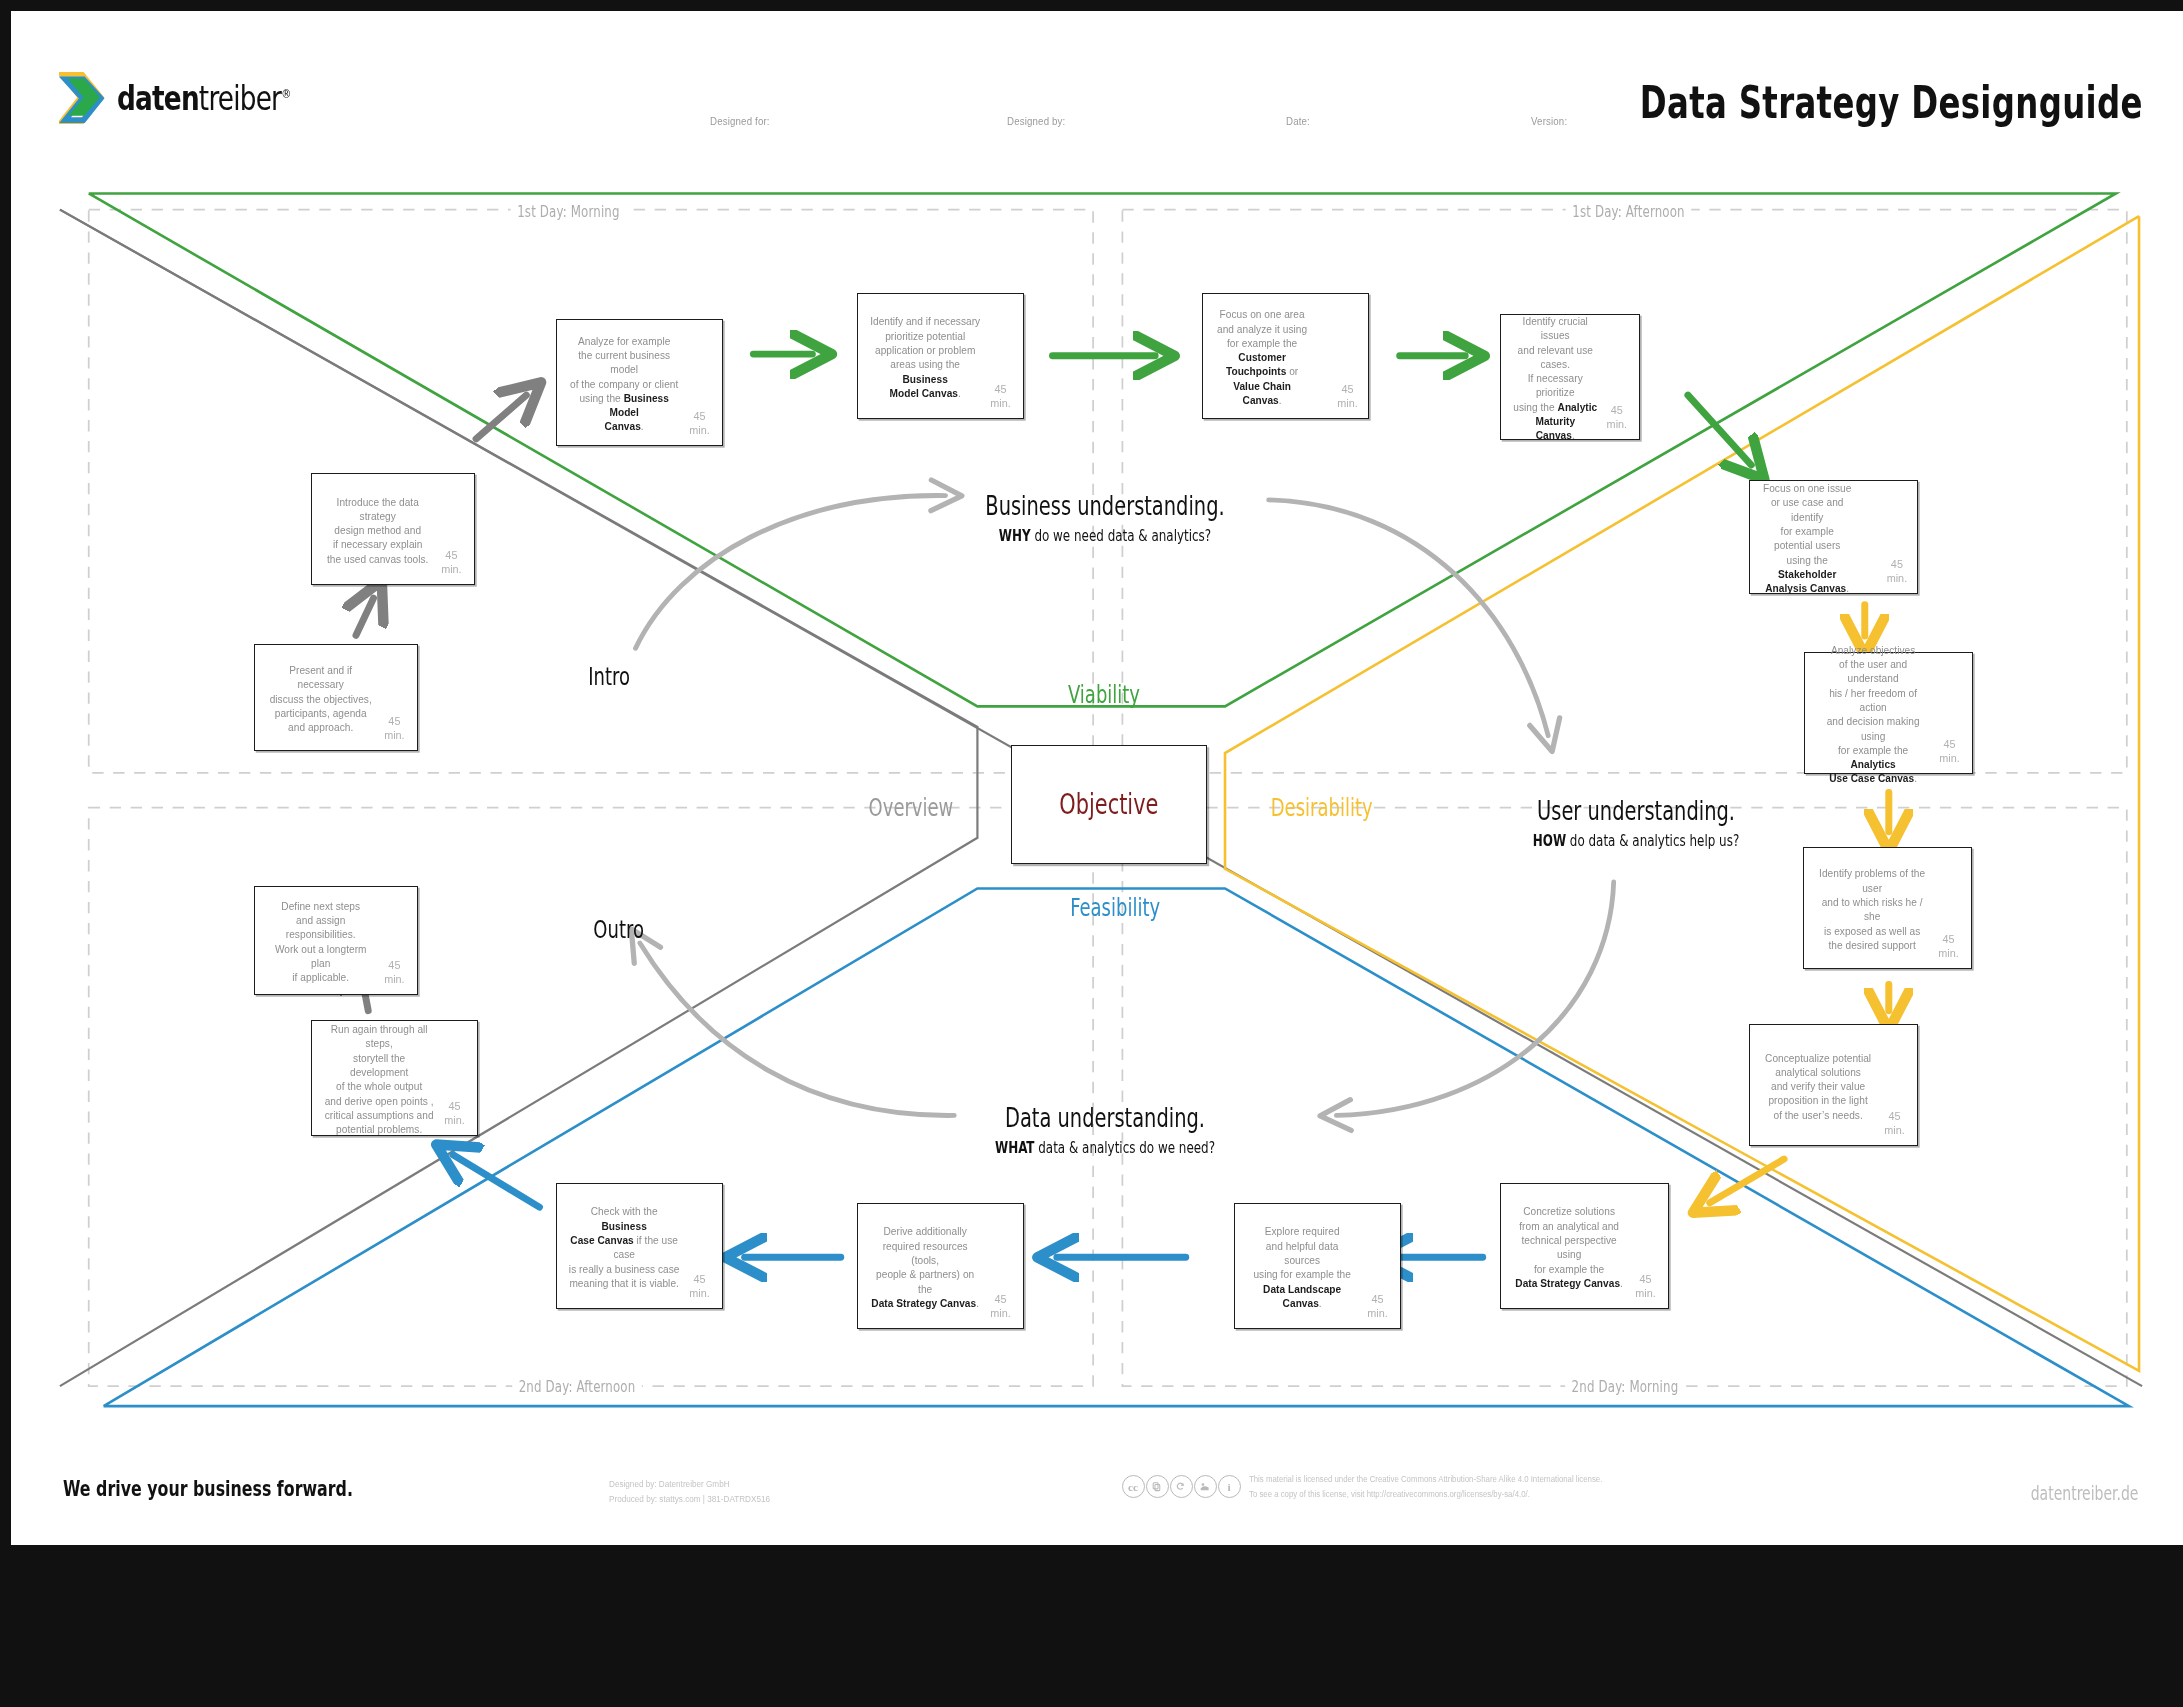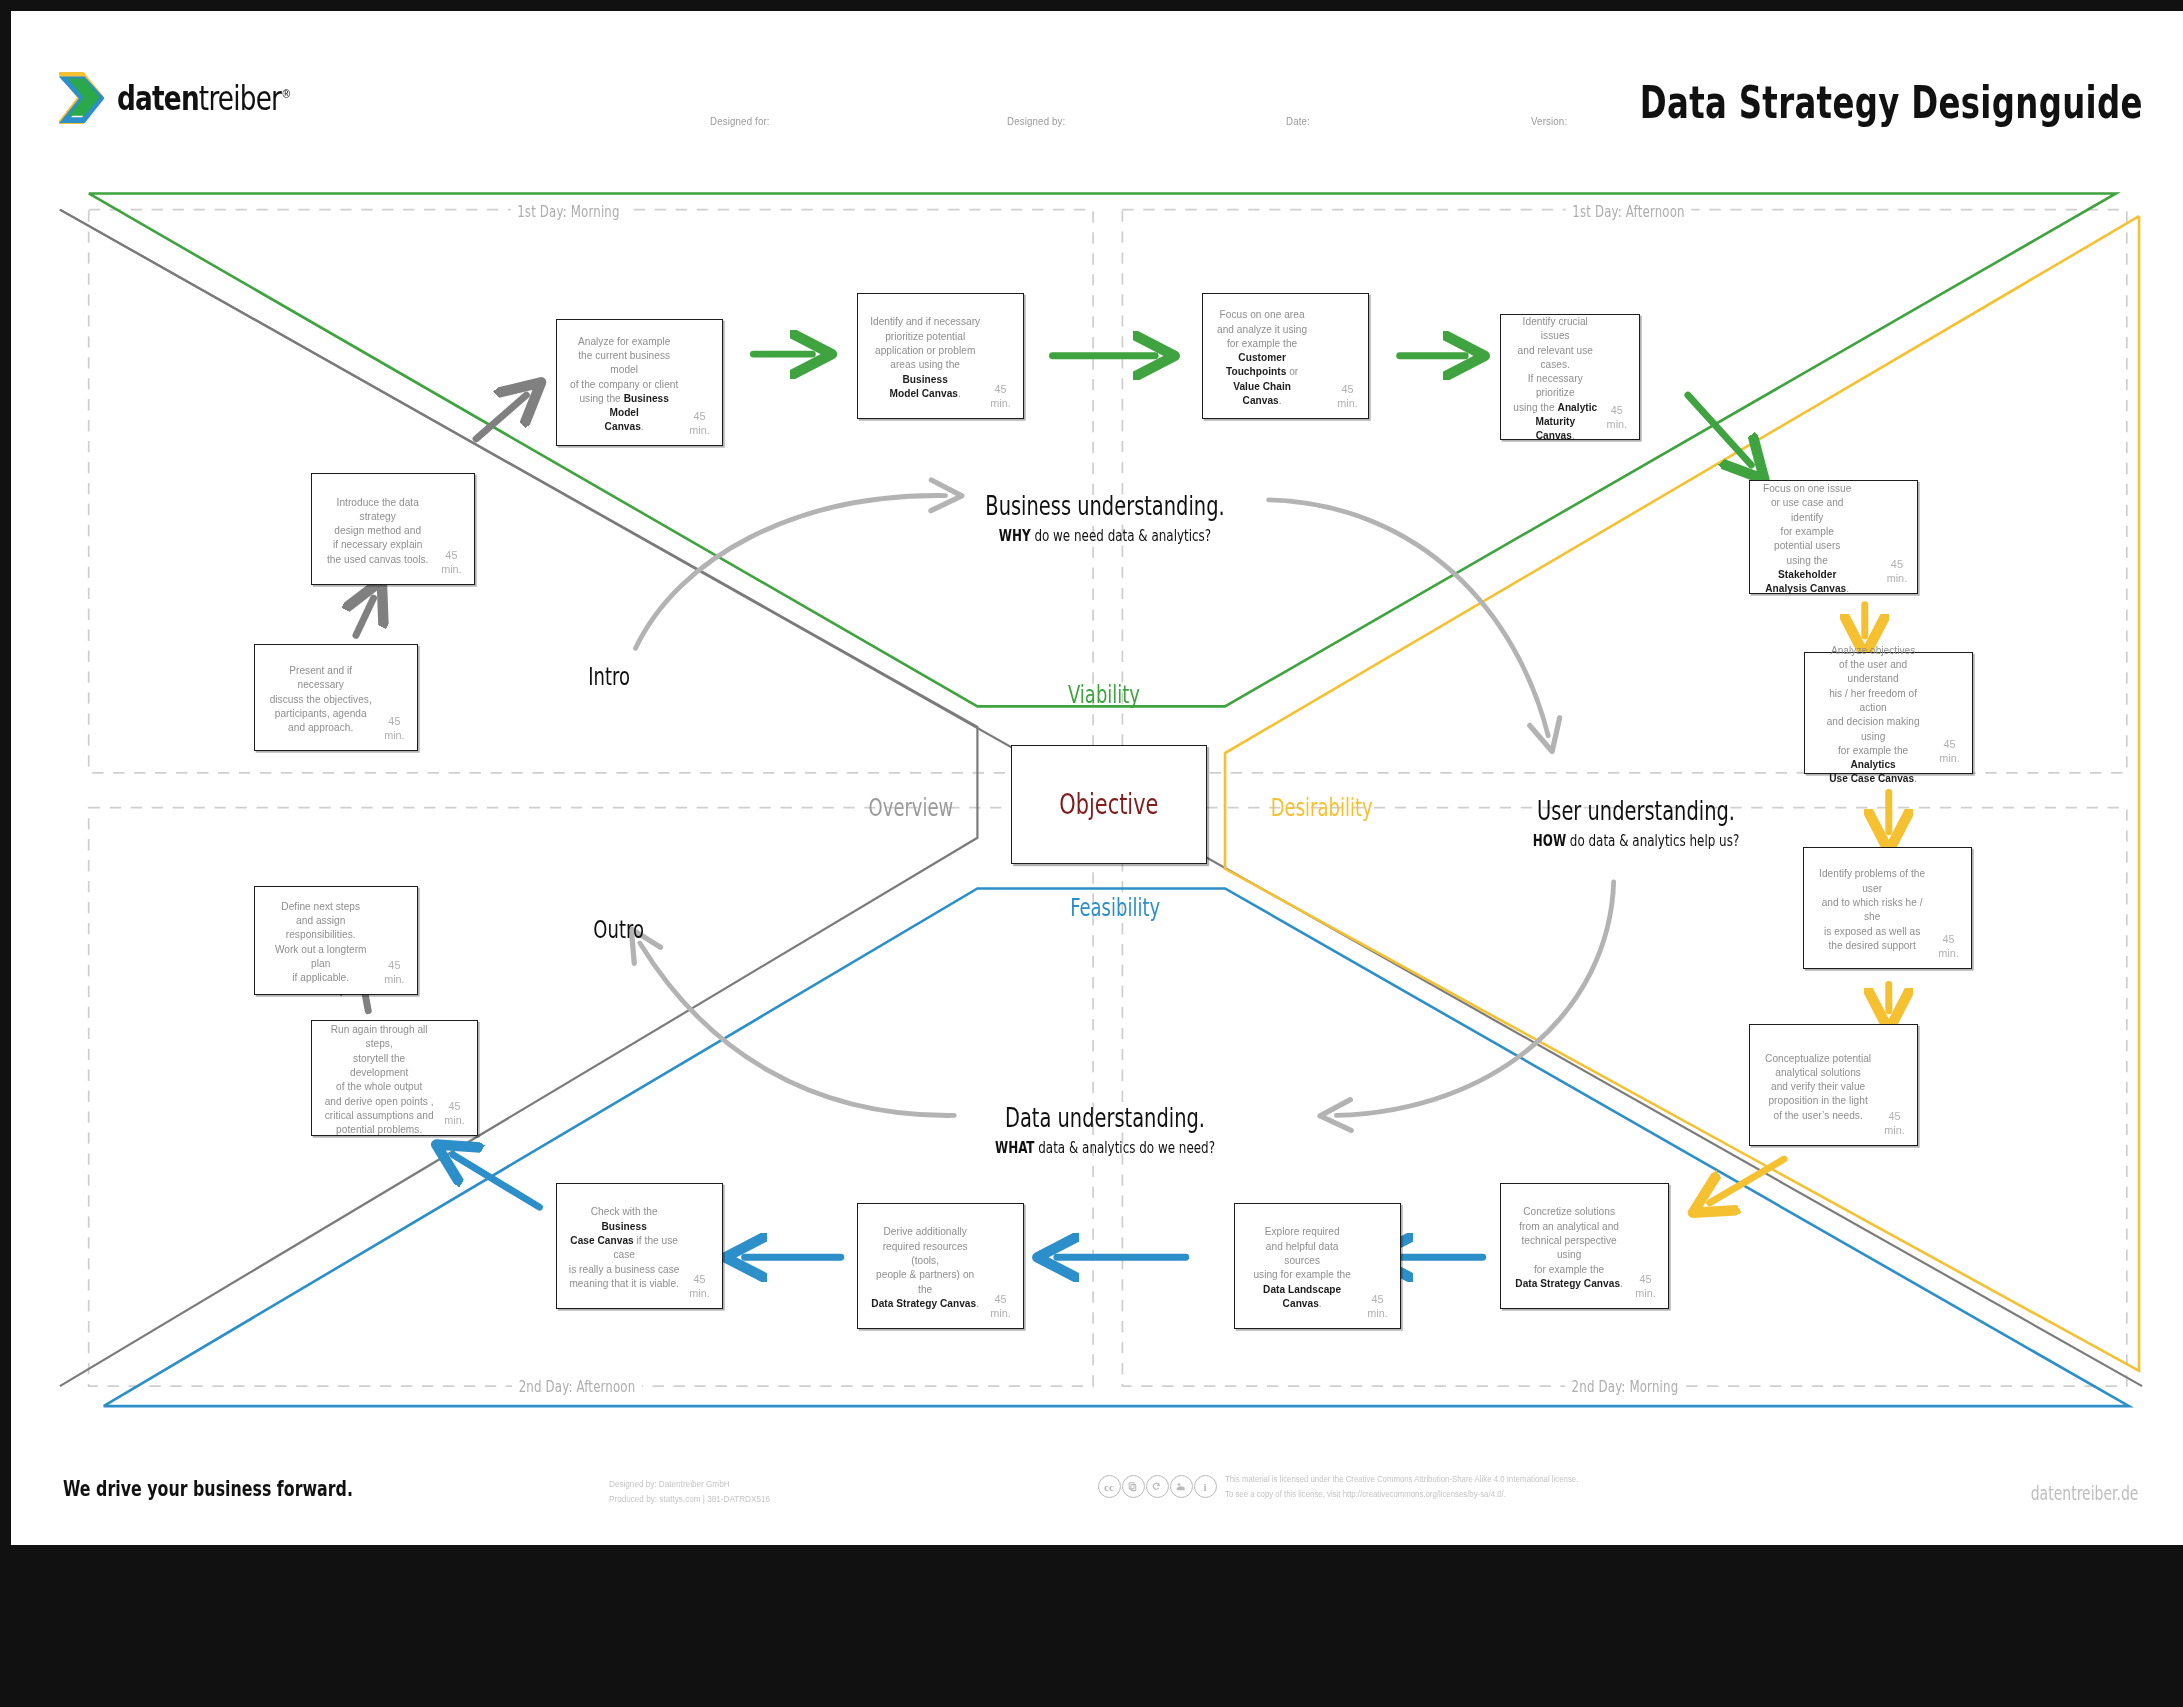--- a/index.html
+++ b/index.html
@@ -95,21 +95,21 @@
   }
   .objective span{ transform:scaleX(.80); }
 
   
   .tagline{ position:absolute; left:52px; top:1465px;
     font-family:"DejaVu Sans Condensed","Liberation Sans",sans-serif;
     font-size:22px; font-weight:700; color:#111; transform:scaleX(.80);
     transform-origin:left center; white-space:nowrap;}
   .credit{ position:absolute; left:598px; top:1465px; font-size:9.6px; color:#c4c4c4;
     line-height:1.6; transform:scaleX(.85); transform-origin:left center; white-space:nowrap;}
-  .cc-row{ position:absolute; left:1087px; top:1461px; display:flex; align-items:center; gap:1px;}
+  .cc-row{ position:absolute; left:1111px; top:1461px; display:flex; align-items:center; gap:1px;}
   .cc-ic{ width:23px; height:23px; border:1.3px solid #b9b9b9; border-radius:50%;
     display:flex; align-items:center; justify-content:center;
     font-size:11.4px; font-weight:700; color:#b9b9b9; font-family:"Liberation Serif",serif;}
   .cc-txt{ margin-left:7px; font-size:9.2px; color:#c4c4c4; line-height:1.65;
     transform:scaleX(.85); transform-origin:left center; white-space:nowrap;}
   .site{ position:absolute; right:52px; top:1471px; font-size:19px; color:#bdbdbd;
     font-family:"DejaVu Sans Condensed","Liberation Sans",sans-serif; transform:scaleX(.82);
     transform-origin:right center; white-space:nowrap;}
 </style>
 </head>

